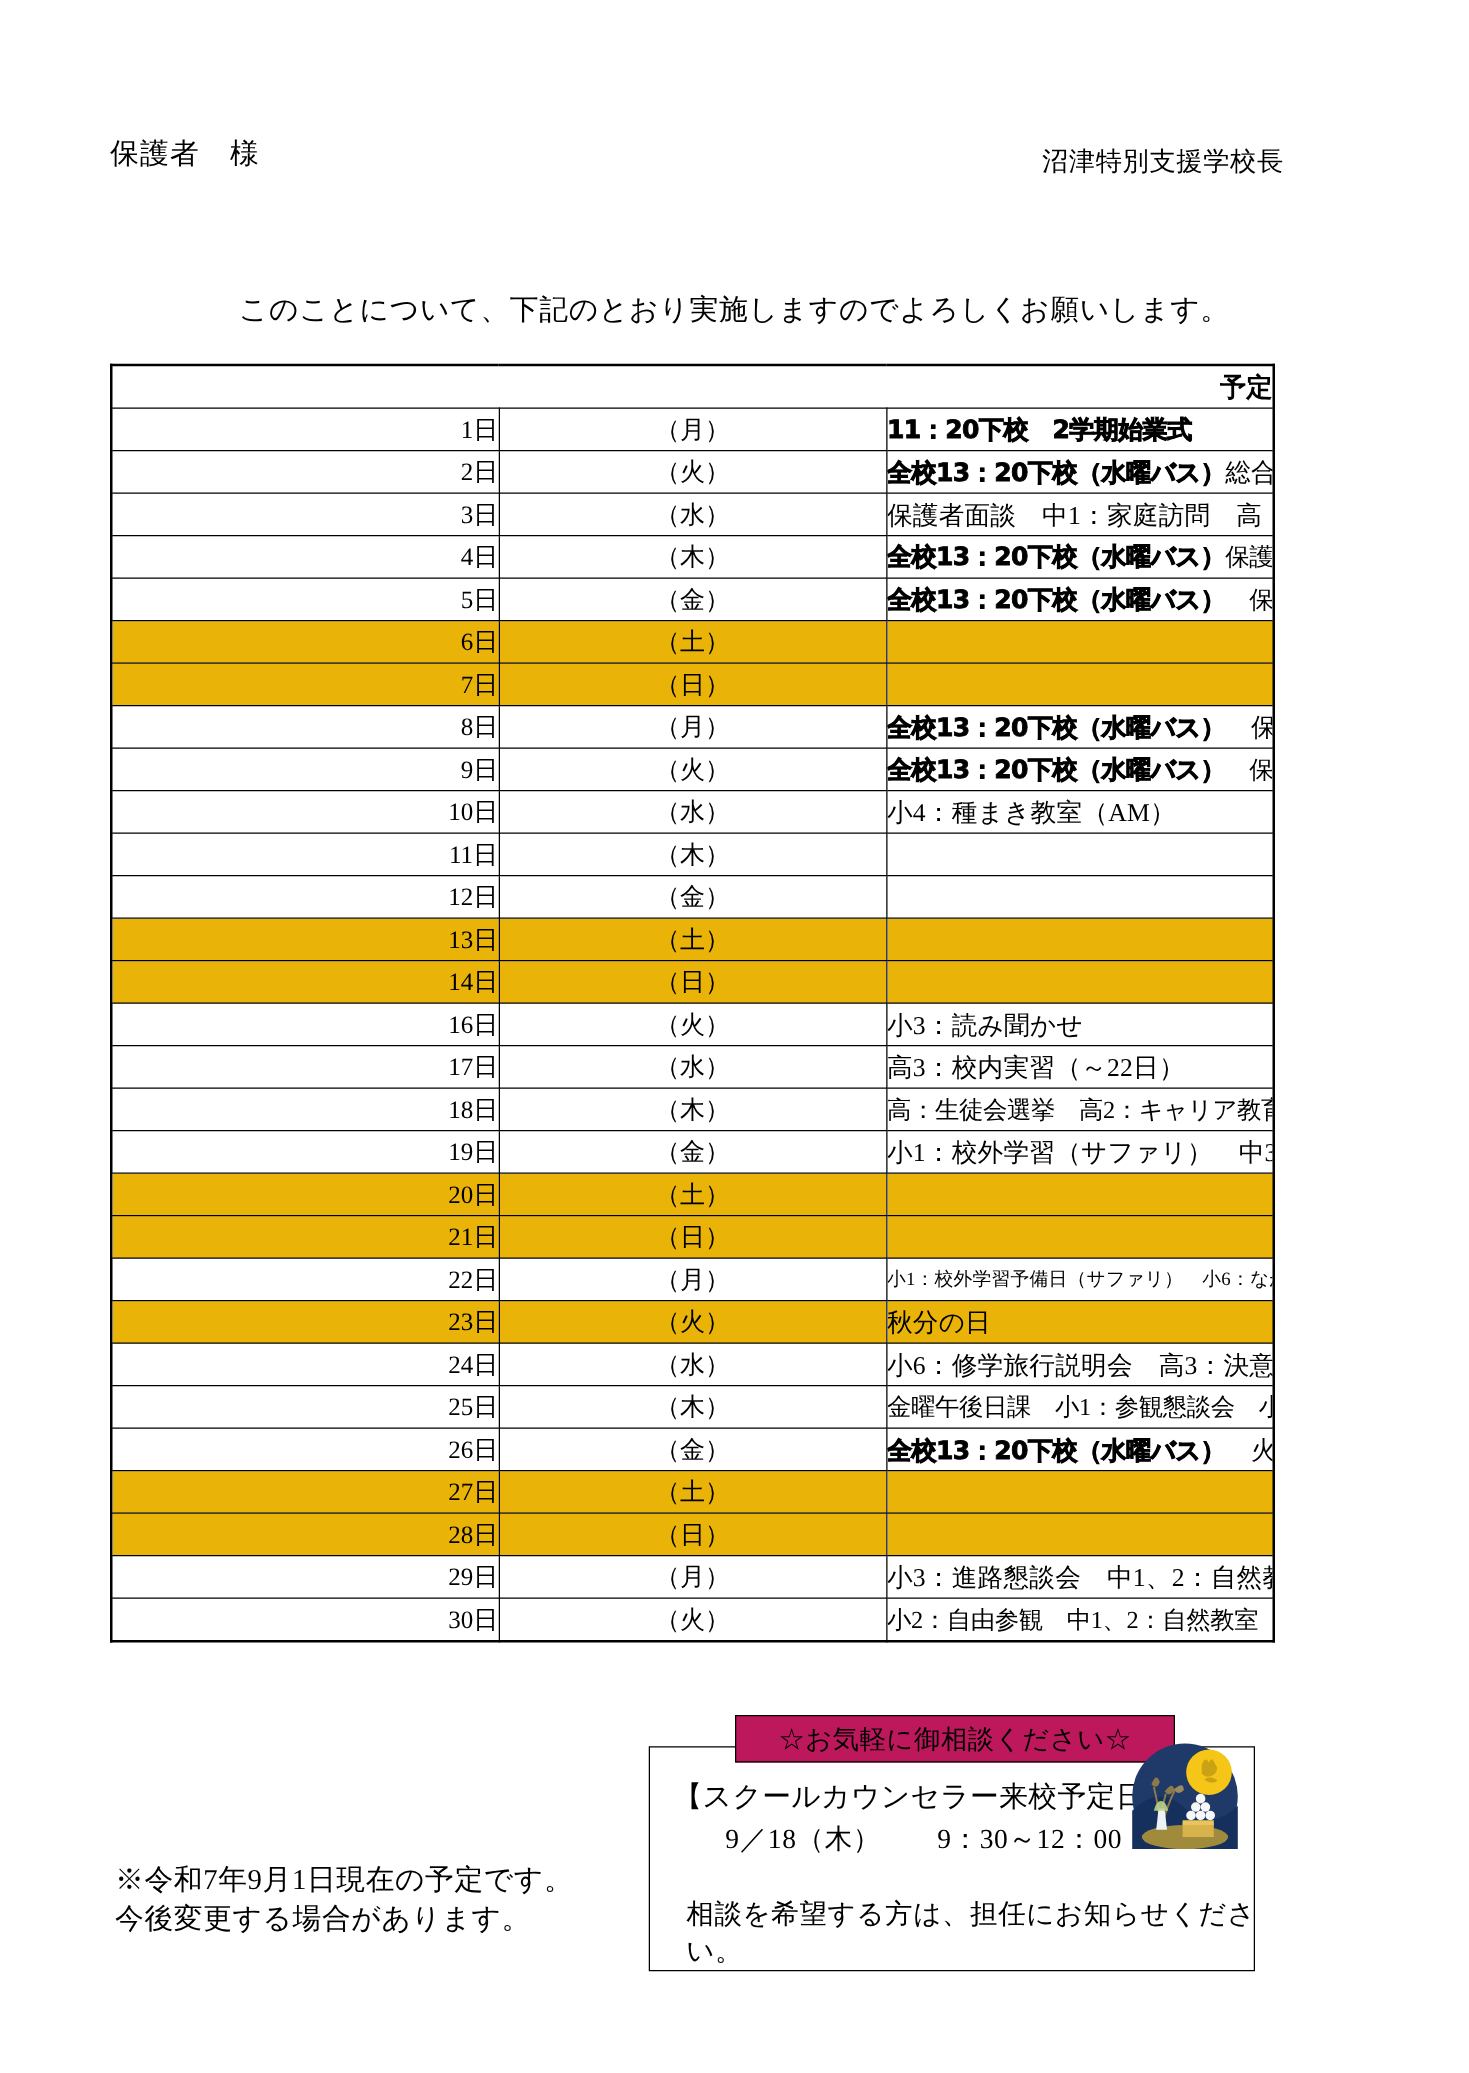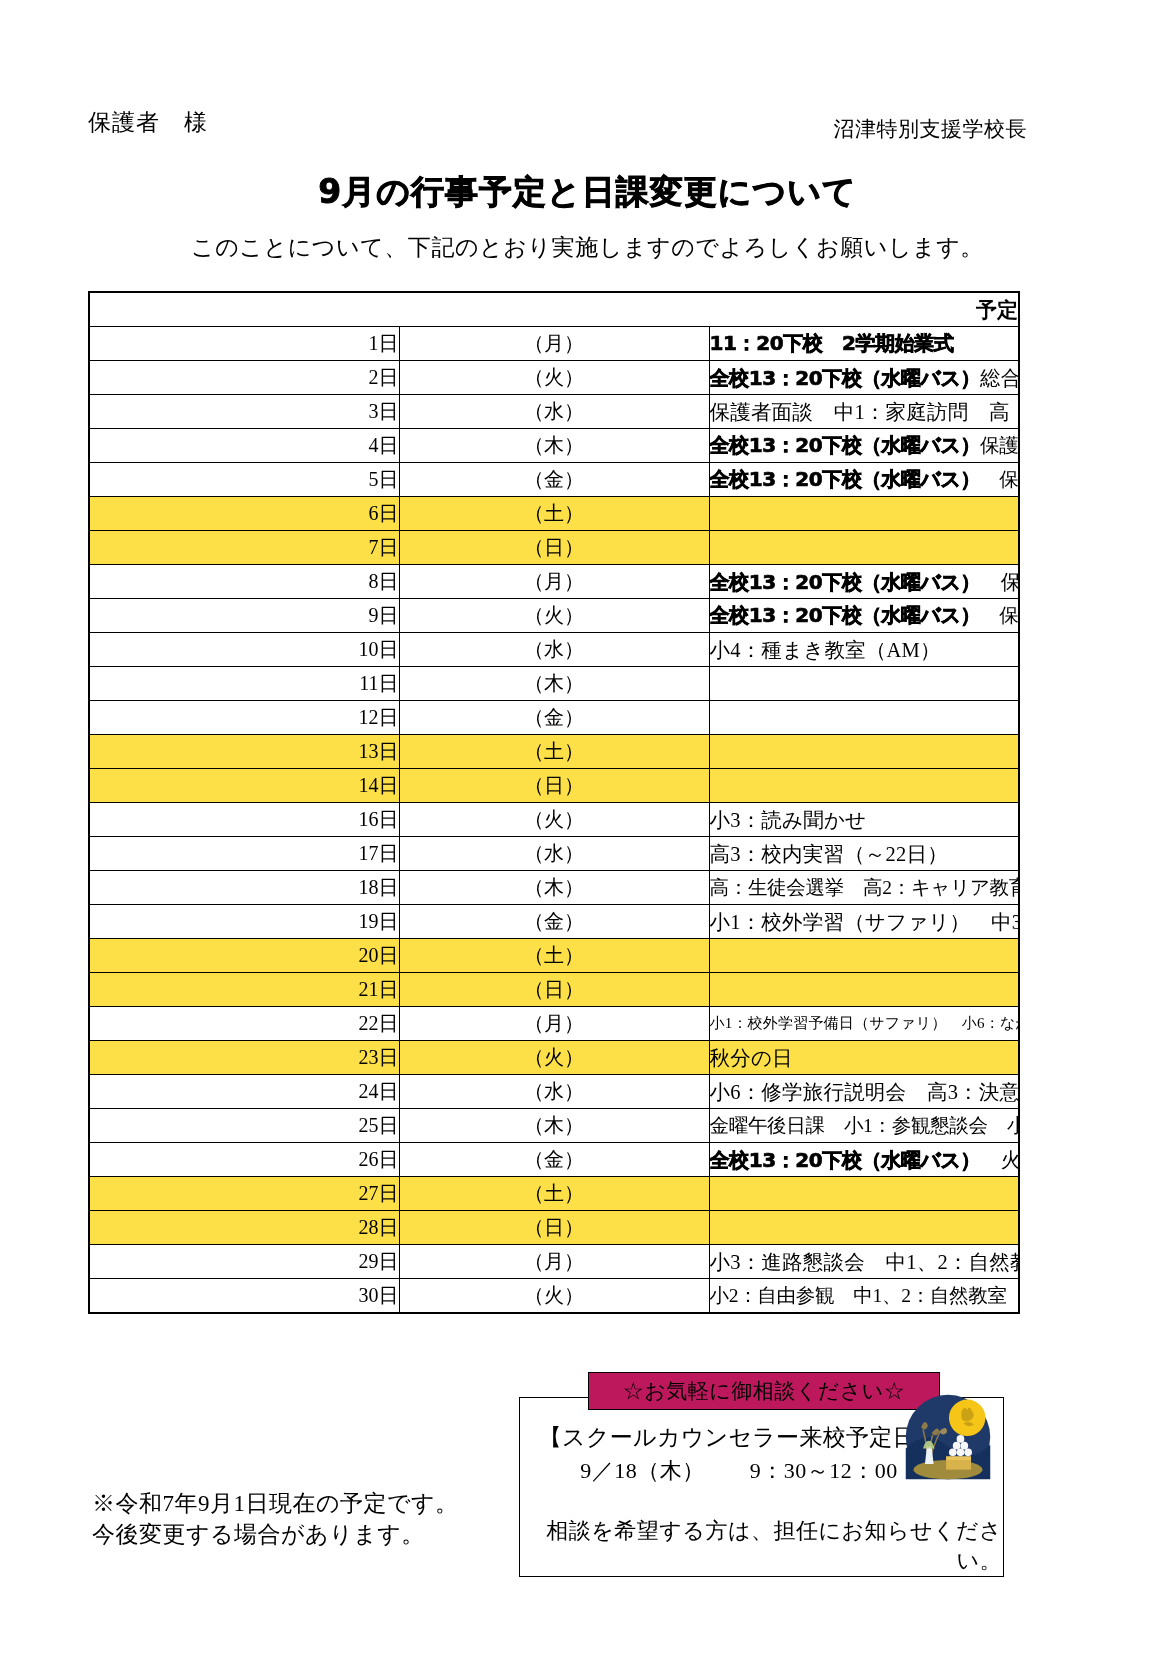--- a/index.html
+++ b/index.html
@@ -101,21 +101,21 @@
     text-align: center;
     font-size: 20px;
     border-right: 2.2px solid #000;
   }
   td.evt {
     font-size: 20.5px;
     padding-left: 6px;
     letter-spacing: 0.2px;
   }
   tr.weekend td, tr.holiday td {
-    background: #fde047;
+    background: #eab308;
   }
   td.evt .b {
     font-family: "DejaVu Sans", "Liberation Sans", sans-serif;
     font-weight: bold;
     font-size: 20px;
     letter-spacing: -0.4px;
     text-align: center;
     -webkit-text-stroke: 0.7px #000;
   }
   td.evt.small {
@@ -176,45 +176,44 @@
     left: 519px;
     top: 1456px;
     width: 440px;
     text-align: center;
     font-size: 22px;
     letter-spacing: 0.5px;
     z-index: 4;
   }
   .sc-line3 {
     position: absolute;
-    left: 519px;
+    left: 549px;
     top: 1516px;
     width: 483px;
-    text-align: right;
+    text-align: left;
     font-size: 22px;
     letter-spacing: 0.5px;
     z-index: 4;
   }
   .tsukimi {
     position: absolute;
     left: 900px;
     top: 1389px;
     width: 96px;
     height: 96px;
     z-index: 5;
   }
 </style>
 </head>
 <body>
 
 <div class="page">
 
   <div class="addressee">保護者　様</div>
   <div class="issuer">沼津特別支援学校長</div>
-  <div class="doc-title">9月の行事予定と日課変更について</div>
   <div class="intro">このことについて、下記のとおり実施しますのでよろしくお願いします。</div>
 
   <div class="sched-wrap">
     <table class="sched">
       <tbody id="sched-body">
         <tr>
           <td class="hdr" colspan="3">予定</td>
         </tr>
       <tr>
             <td class="day">1日</td>

